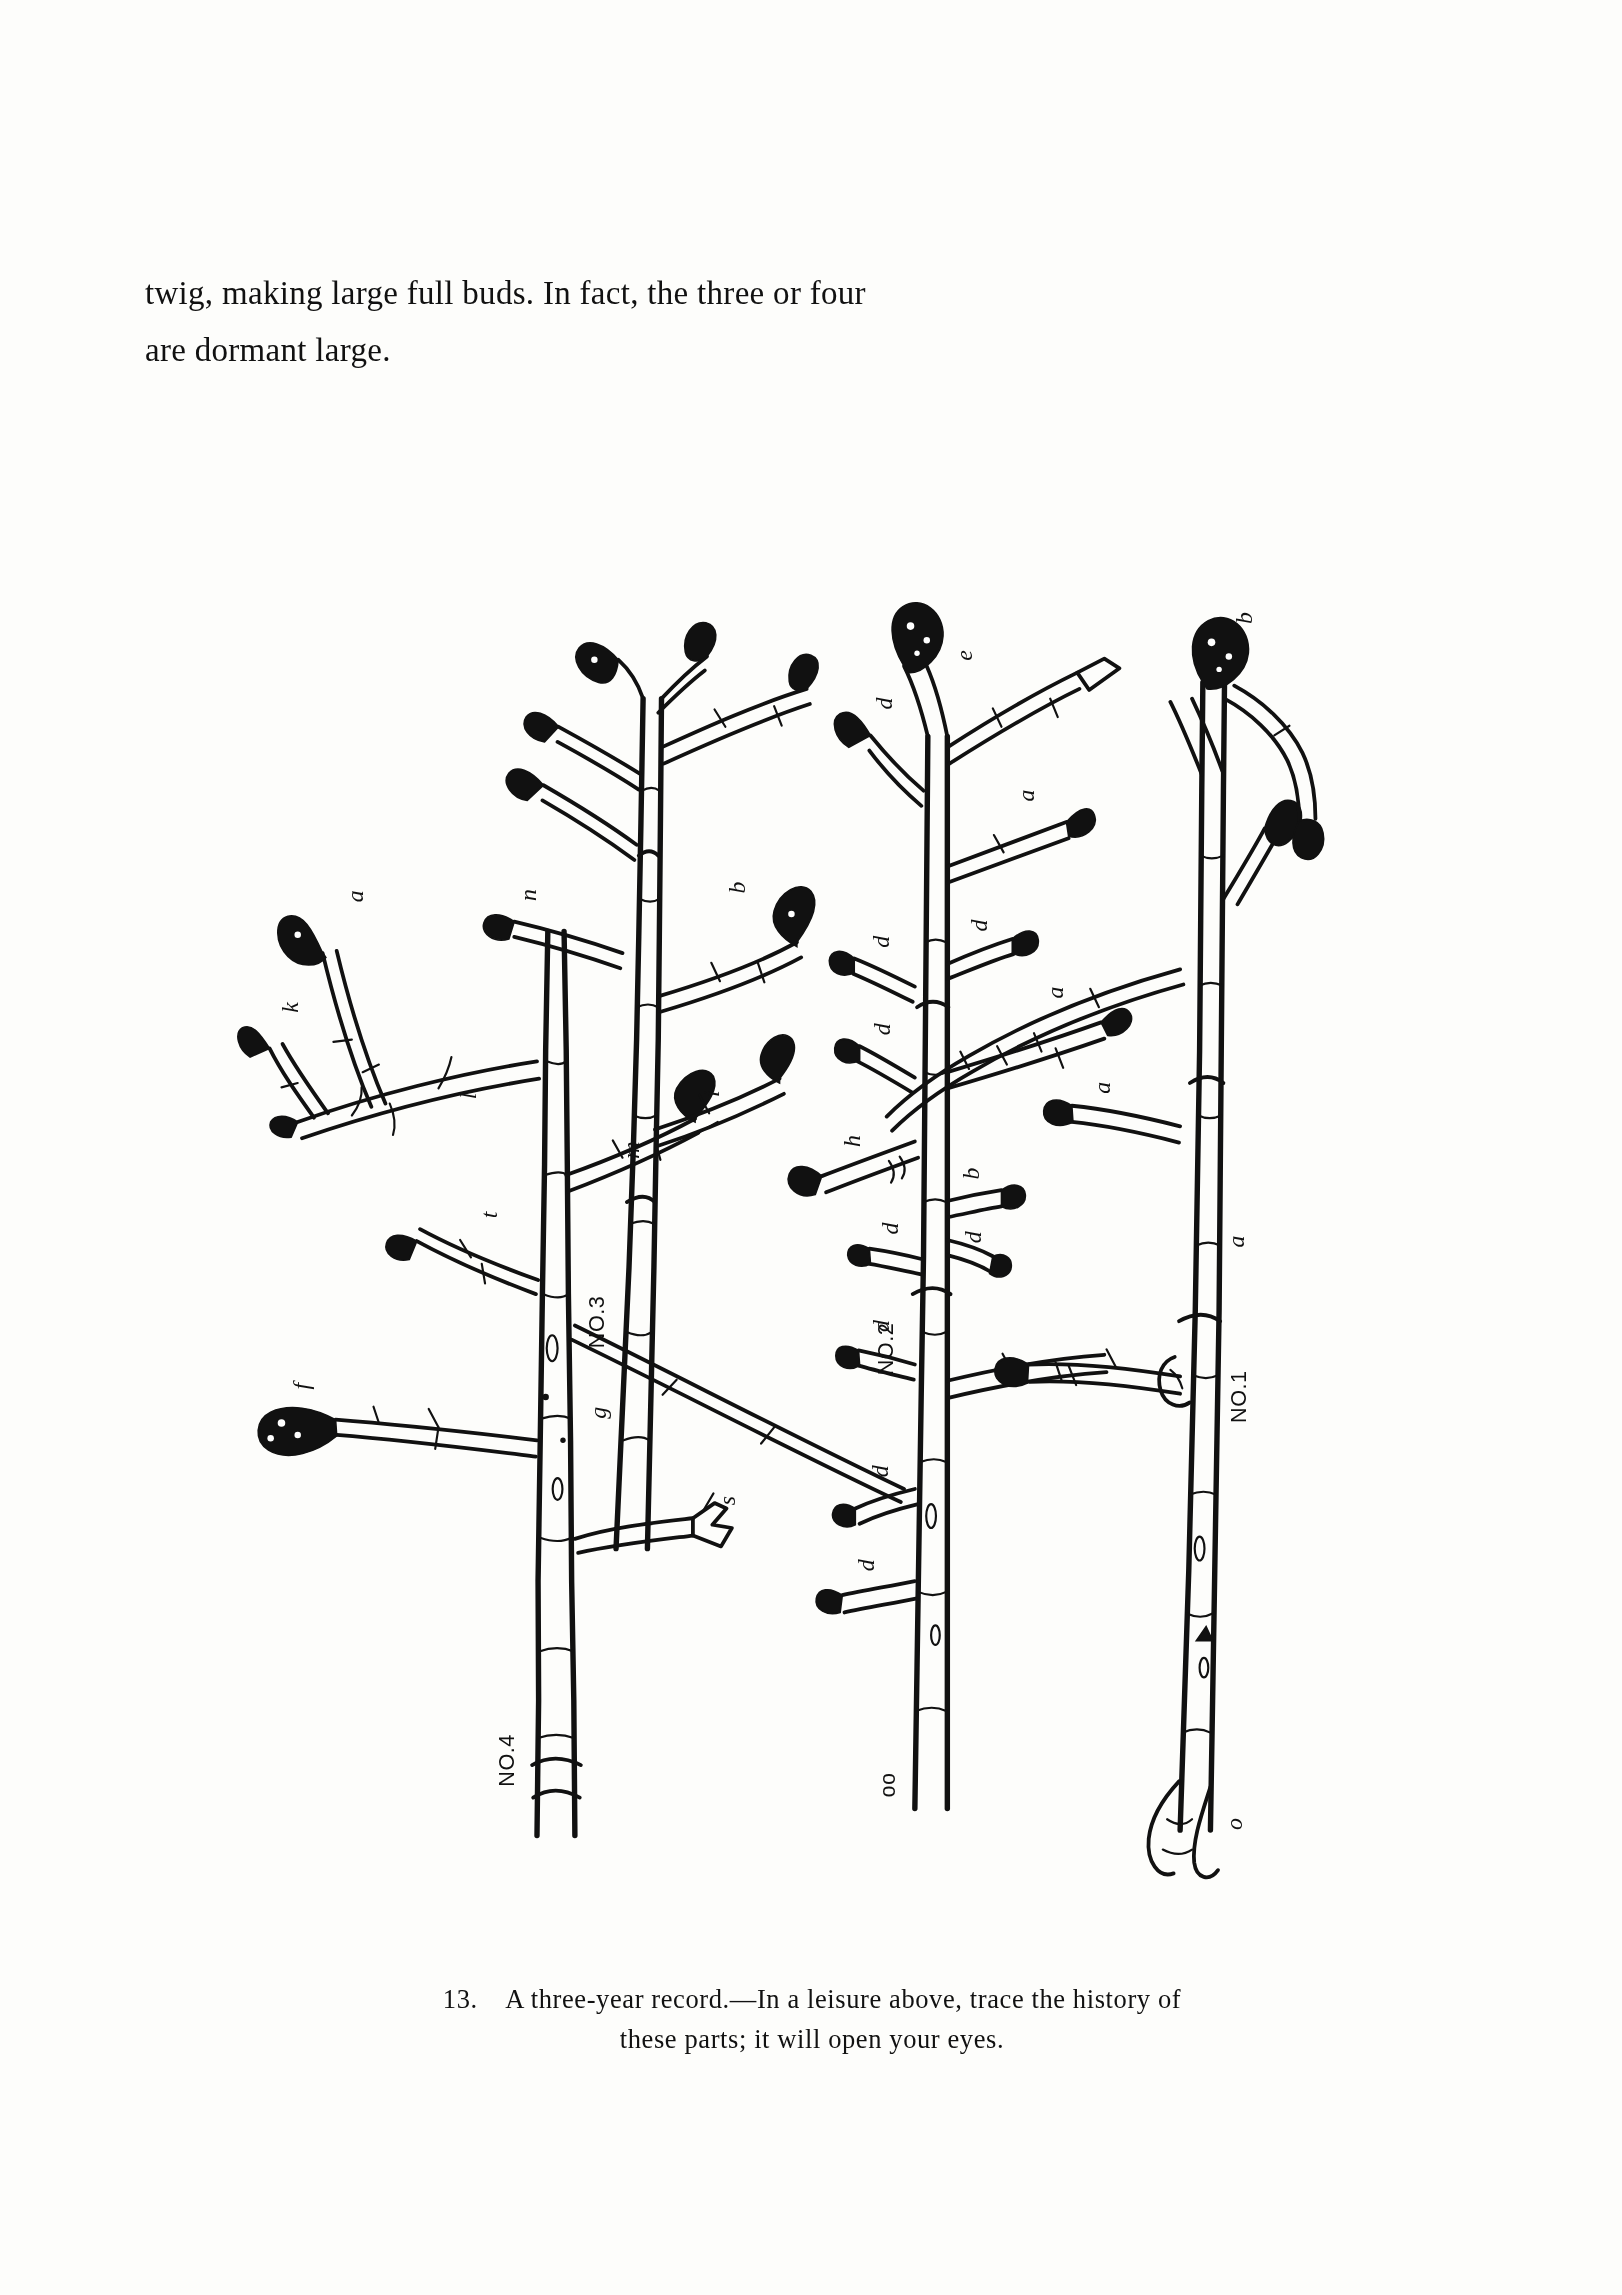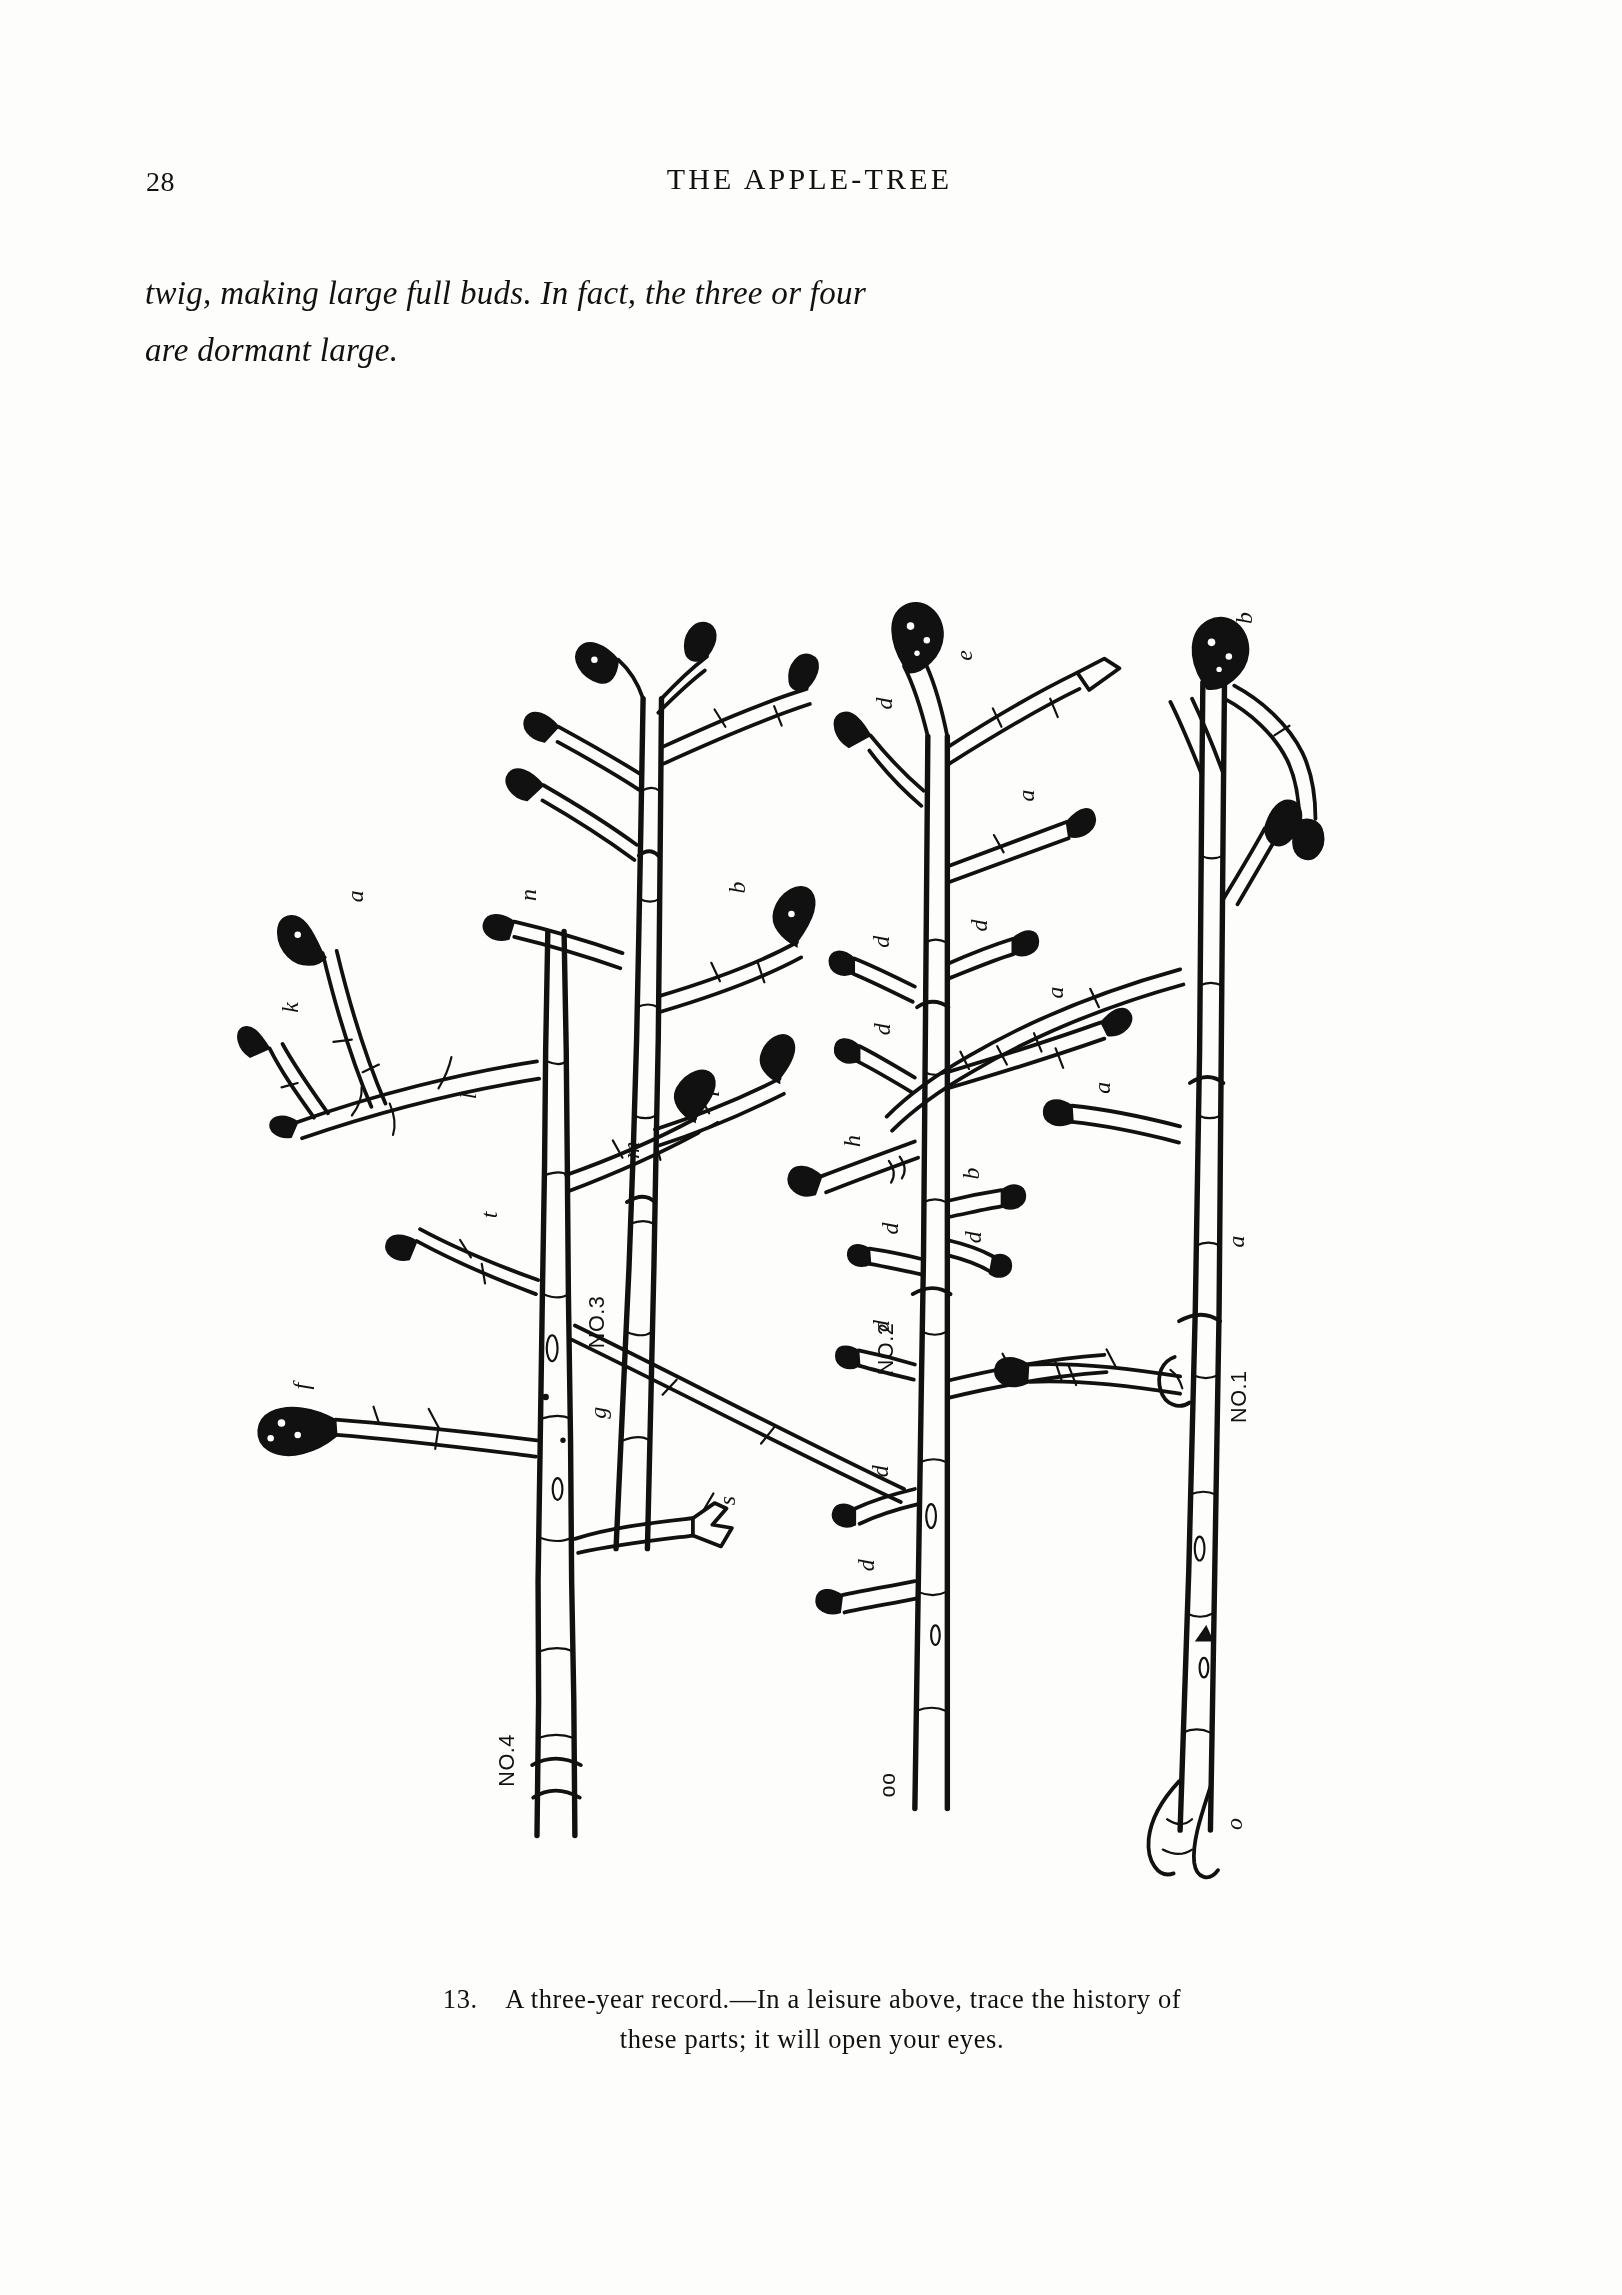--- a/index.html
+++ b/index.html
@@ -60,21 +60,20 @@
     line-height: 57px;
     letter-spacing: 0.3px;
     color: #111;
   }
   .body-text p {
     margin: 0;
   }
   .ln {
     display: block;
     white-space: nowrap;
-    font-style: italic;
   }
   .ln-just {
     display: flex;
     justify-content: space-between;
   }
 
   
   .figure {
     position: absolute;
     left: 135px;
@@ -102,24 +101,20 @@
   }
   .caption .cap-line {
     display: block;
   }
 </style>
 </head>
 <body>
 
 <div class="page">
 
-  <div class="running-head">
-    <div class="page-number">28</div>
-    <div class="head-title">THE APPLE-TREE</div>
-  </div>
 
   <div class="body-text">
     <p>
       <span class="ln ln-just">
         <span>twig, making large full buds.   In fact, the three or four</span>
       </span>
       <span class="ln">
         <span>are dormant large.</span>
       </span>
     </p>

